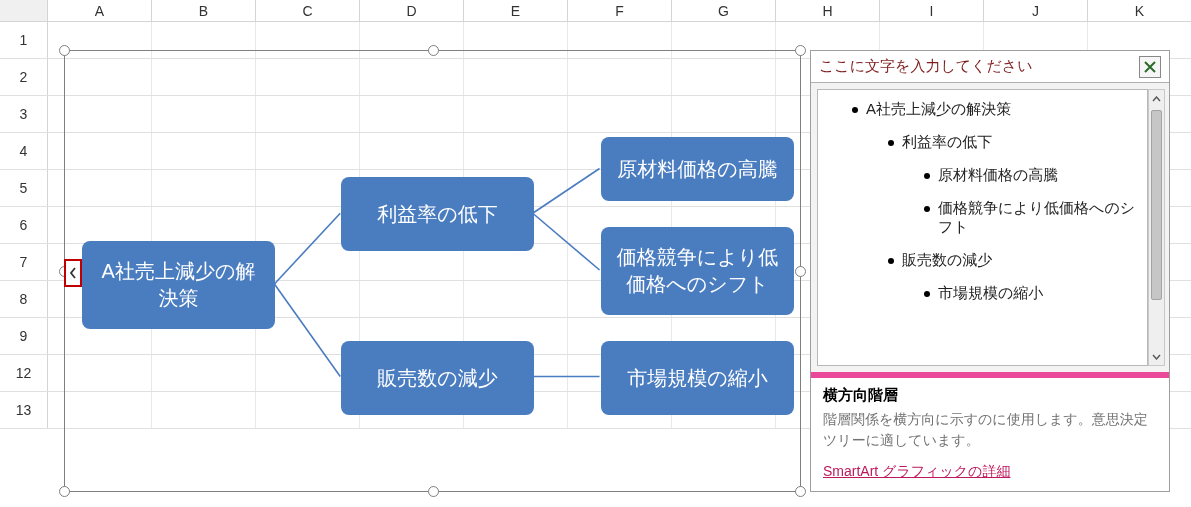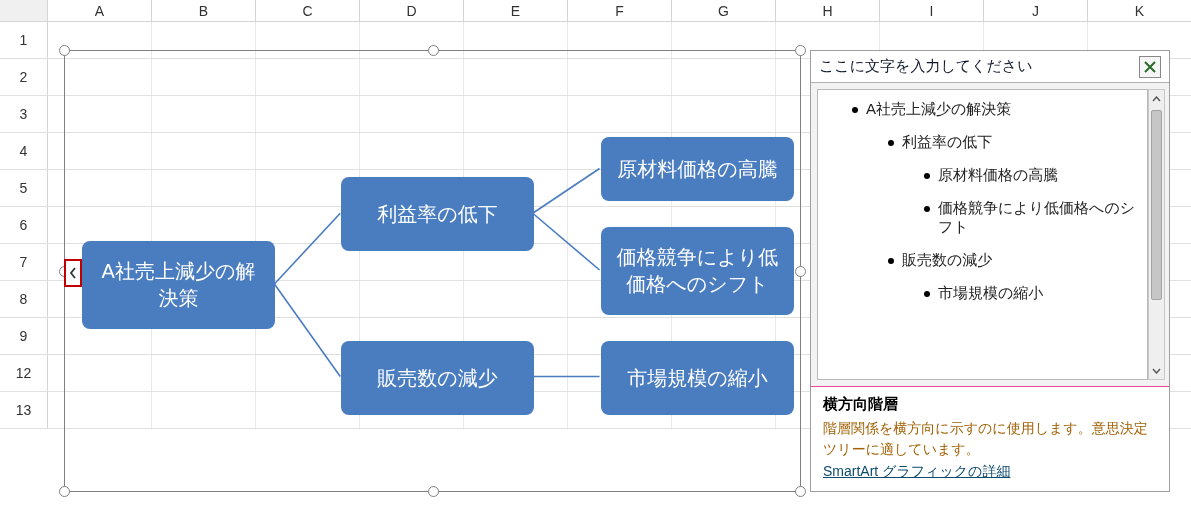--- a/index.html
+++ b/index.html
@@ -139,21 +139,21 @@
   }
   .pane-header {
     height: 32px;
     background: #ffffff;
     border-bottom: 1px solid #b0b0b0;
     display: flex; align-items: center;
     padding: 0 8px;
   }
   .pane-title {
     flex: 1;
-    color: #0f172a;
+    color: #7f1d1d;
     font-size: 15px;
   }
   .pane-close {
     width: 22px; height: 22px;
     border: 1px solid #888;
     background: #f6f6f6;
     display: flex; align-items: center; justify-content: center;
     cursor: pointer;
   }
   .pane-close svg { display:block; }
@@ -207,38 +207,38 @@
   .scroll-arrow.bot { bottom: 0; }
   .scroll-thumb {
     position: absolute; left: 2px; right: 2px;
     top: 20px; height: 190px;
     background: #c6c6c6;
     border: 1px solid #a3a3a3;
     border-radius: 2px;
   }
 
   .pane-footer {
-    border-top: 1px solid #ec4899;
+    border-top: 6px solid #ec4899;
     background: #ffffff;
     padding: 8px 12px 10px;
   }
   .layout-title {
     font-weight: bold;
     font-size: 15px;
     margin-bottom: 4px;
   }
   .layout-desc {
     font-size: 14px;
-    color: #a16207;
+    color: #737373;
     line-height: 1.45;
-    margin-bottom: 3px;
+    margin-bottom: 12px;
   }
   .layout-link {
     font-size: 14px;
-    color: #0c4a6e;
+    color: #be185d;
     text-decoration: underline;
     cursor: pointer;
   }
 </style>
 </head>
 <body>
 
 <div class="sheet">
   <div class="col-headers">
     <div class="corner"></div>

